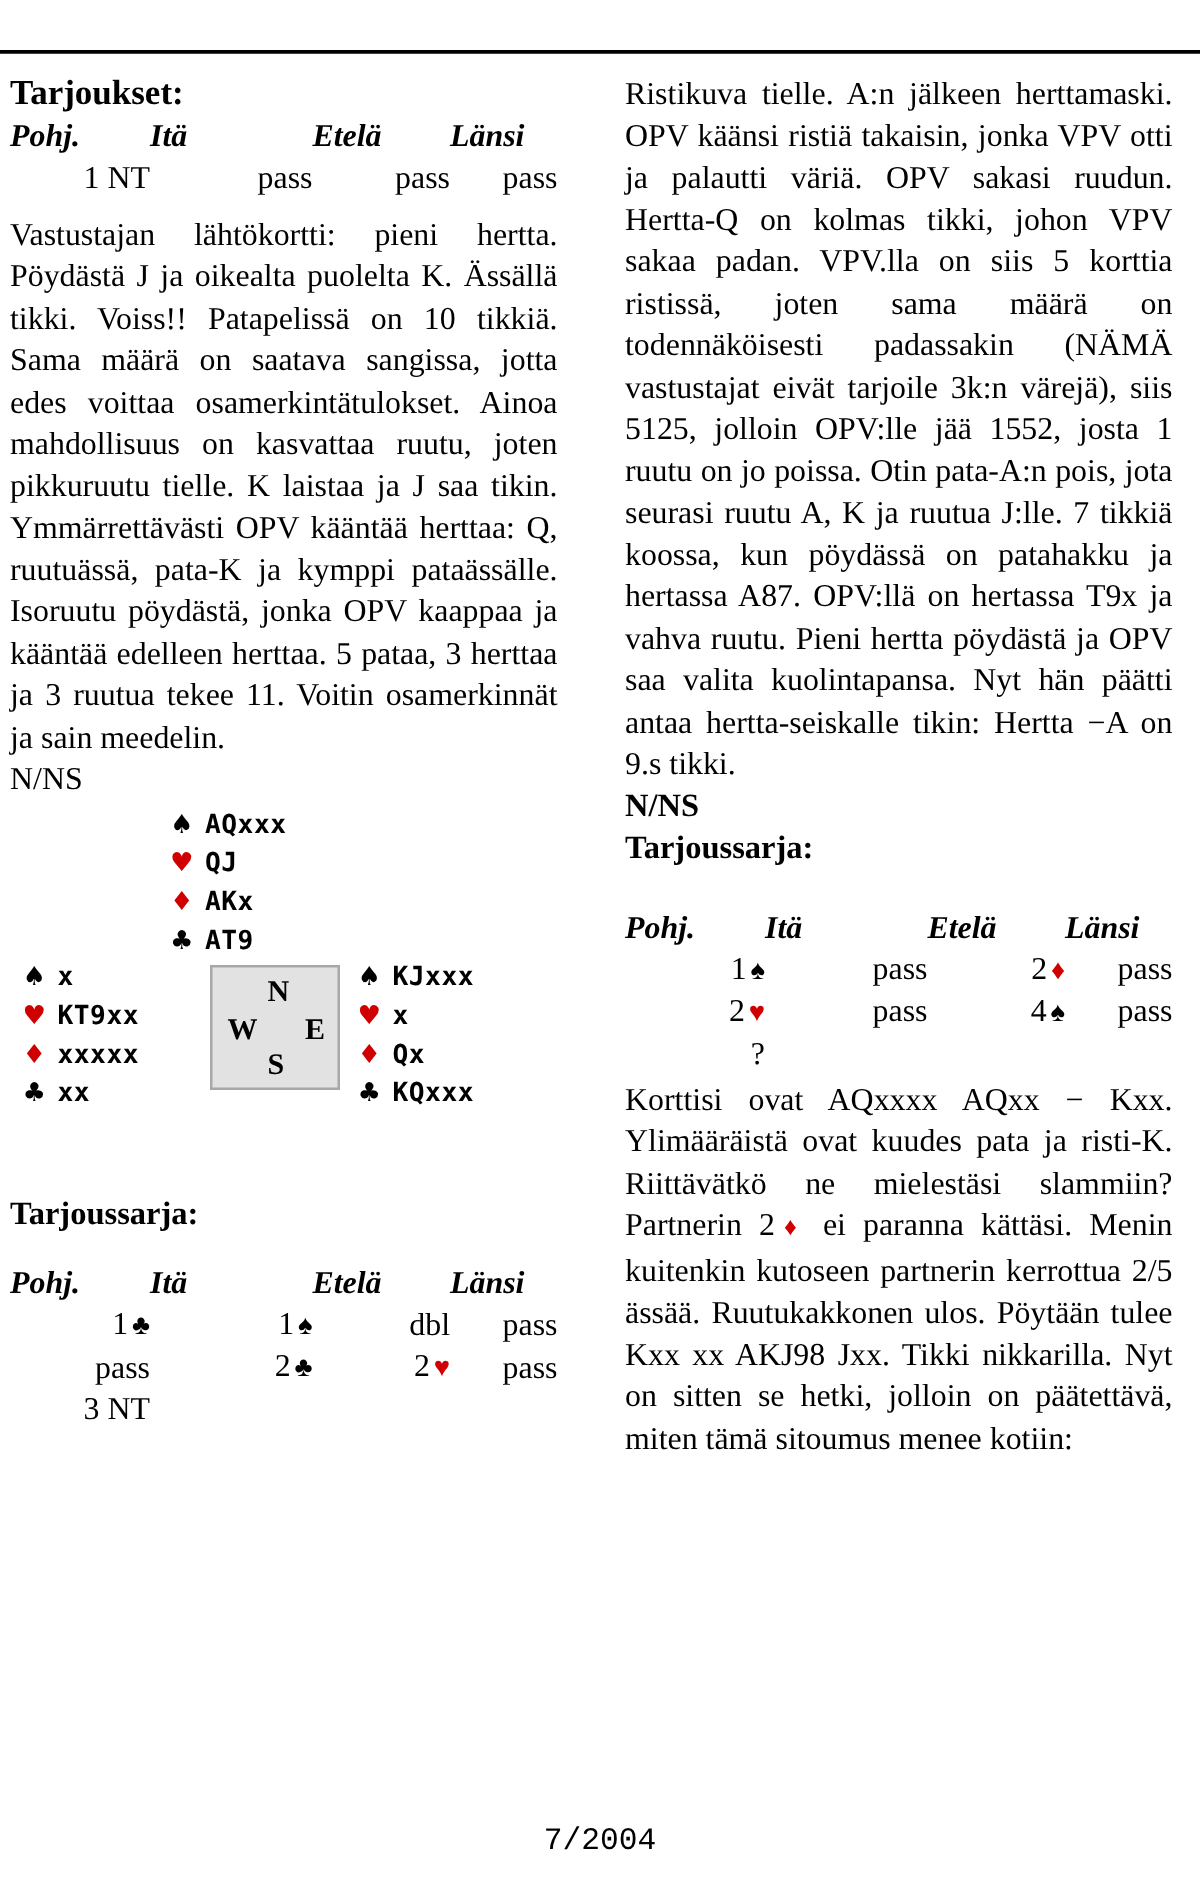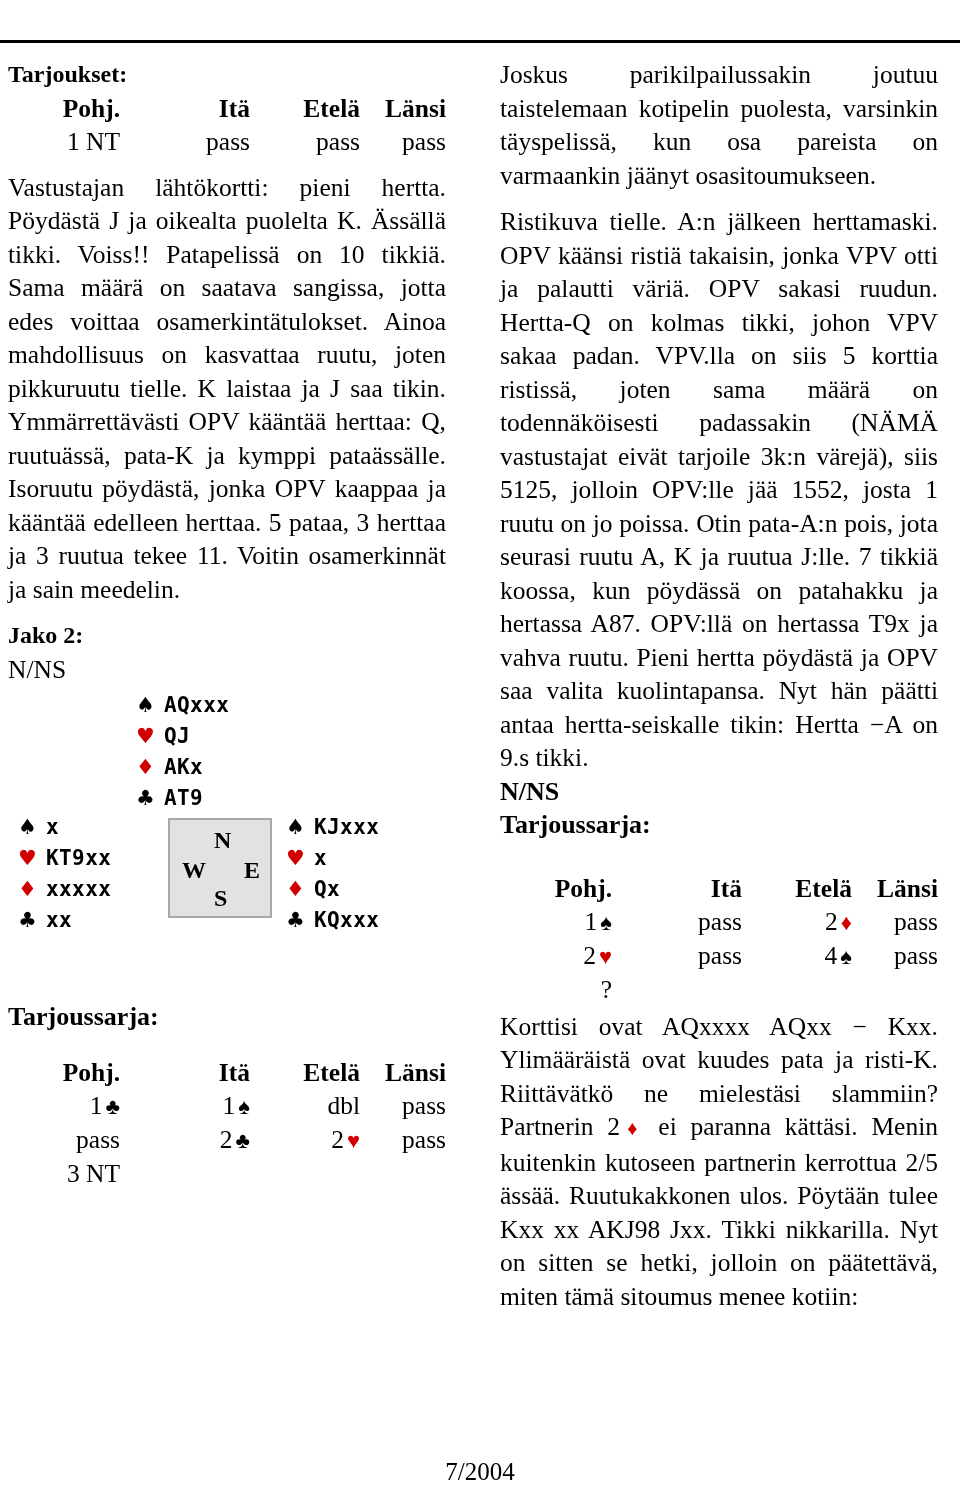--- a/index.html
+++ b/index.html
@@ -55,21 +55,21 @@
     font-size: 25.5px;
     line-height: 33.5px;
     text-align: justify;
     text-justify: inter-word;
     hyphens: manual;
   }
   p.body + p.body { margin-top: 13px; }
 
   .heading {
     font-weight: bold;
-    font-size: 24px;
+    font-size: 28px;
     line-height: 33.5px;
     margin: 0;
   }
   .subheading {
     font-weight: bold;
     font-size: 26px;
     line-height: 33.5px;
     margin: 0;
   }
   .plainline {
@@ -84,24 +84,25 @@
     border-collapse: collapse;
     table-layout: fixed;
     font-size: 25.5px;
     line-height: 33px;
   }
   .bidtable col.c1 { width: 112px; }
   .bidtable col.c2 { width: 130px; }
   .bidtable col.c3 { width: 110px; }
   .bidtable col.c4 { width: 86px; }
   .bidtable th {
-    text-align: right;
+    text-align: left;
     font-weight: bold;
     padding: 0;
     white-space: nowrap;
+    font-style: italic;
   }
   .bidtable td {
     text-align: right;
     padding: 0;
     white-space: nowrap;
     margin-left: 22px;
   }
   .suit-red   { color: #d10000; }
   .suit-black { color: #000000; }
   .bidsuit { font-size: 22px; padding-left: 3px; }
@@ -158,20 +159,21 @@
   .compass .s { left: 44px; top: 66px; }
 
   
   .footer {
     position: absolute;
     left: 0;
     top: 1458px;
     width: 960px;
     text-align: center;
     font-size: 25px;
+    font-family: Liberation Mono, monospace;
   }
 </style>
 </head>
 <body>
 
 <div class="masthead">
   <div class="masthead-rule"></div>
 </div>
 
 <div class="col col-left">
@@ -198,21 +200,20 @@
         <td>1 NT</td>
         <td>pass</td>
         <td>pass</td>
         <td>pass</td>
       </tr>
     </tbody>
   </table>
 
   <p class="body" style="margin-top:13px;">Vastustajan lähtökortti: pieni hertta. Pöydästä J ja oikealta puolelta K. Ässällä tikki. Voiss!! Patapelissä on 10 tikkiä. Sama määrä on saatava sangissa, jotta edes voittaa osamerkintätulokset. Ainoa mahdollisuus on kasvattaa ruutu, joten pikkuruutu tielle. K laistaa ja J saa tikin. Ymmärrettävästi OPV kääntää herttaa: Q, ruutuässä, pata-K ja kymppi pataässälle. Isoruutu pöydästä, jonka OPV kaappaa ja kääntää edelleen herttaa. 5 pataa, 3 herttaa ja 3 ruutua tekee 11. Voitin osamerkinnät ja sain meedelin.</p>
 
-  <div class="heading" style="margin-top:13px;">Jako 2:</div>
   <div class="plainline">N/NS</div>
 
   <div class="diagram">
 
     <div class="hand hand-north">
       <span class="row">
         <span class="sym suit-black">♠</span><span class="cards">AQxxx</span>
       </span>
       <span class="row">
         <span class="sym suit-red">♥</span><span class="cards">QJ</span>
@@ -301,21 +302,20 @@
         <td></td>
         <td></td>
       </tr>
     </tbody>
   </table>
 
 </div>
 
 <div class="col col-right">
 
-  <p class="body">Joskus parikilpailussakin joutuu taistelemaan kotipelin puolesta, varsinkin täyspelissä, kun osa pareista on varmaankin jäänyt osasitoumukseen.</p>
 
   <p class="body">Ristikuva tielle. A:n jälkeen herttamaski. OPV käänsi ristiä takaisin, jonka VPV otti ja palautti väriä. OPV sakasi ruudun. Hertta-Q on kolmas tikki, johon VPV sakaa padan. VPV.lla on siis 5 korttia ristissä, joten sama määrä on todennäköisesti padassakin (NÄMÄ vastustajat eivät tarjoile 3k:n värejä), siis 5125, jolloin OPV:lle jää 1552, josta 1 ruutu on jo poissa. Otin pata-A:n pois, jota seurasi ruutu A, K ja ruutua J:lle. 7 tikkiä koossa, kun pöydässä on patahakku ja hertassa A87. OPV:llä on hertassa T9x ja vahva ruutu. Pieni hertta pöydästä ja OPV saa valita kuolintapansa. Nyt hän päätti antaa hertta-seiskalle tikin: Hertta −A on 9.s tikki.</p>
 
   <div class="subheading">N/NS</div>
   <div class="subheading">Tarjoussarja:</div>
 
   <table class="bidtable" style="margin-top:30px;">
     <colgroup>
         <col class="c1">
         <col class="c2">

